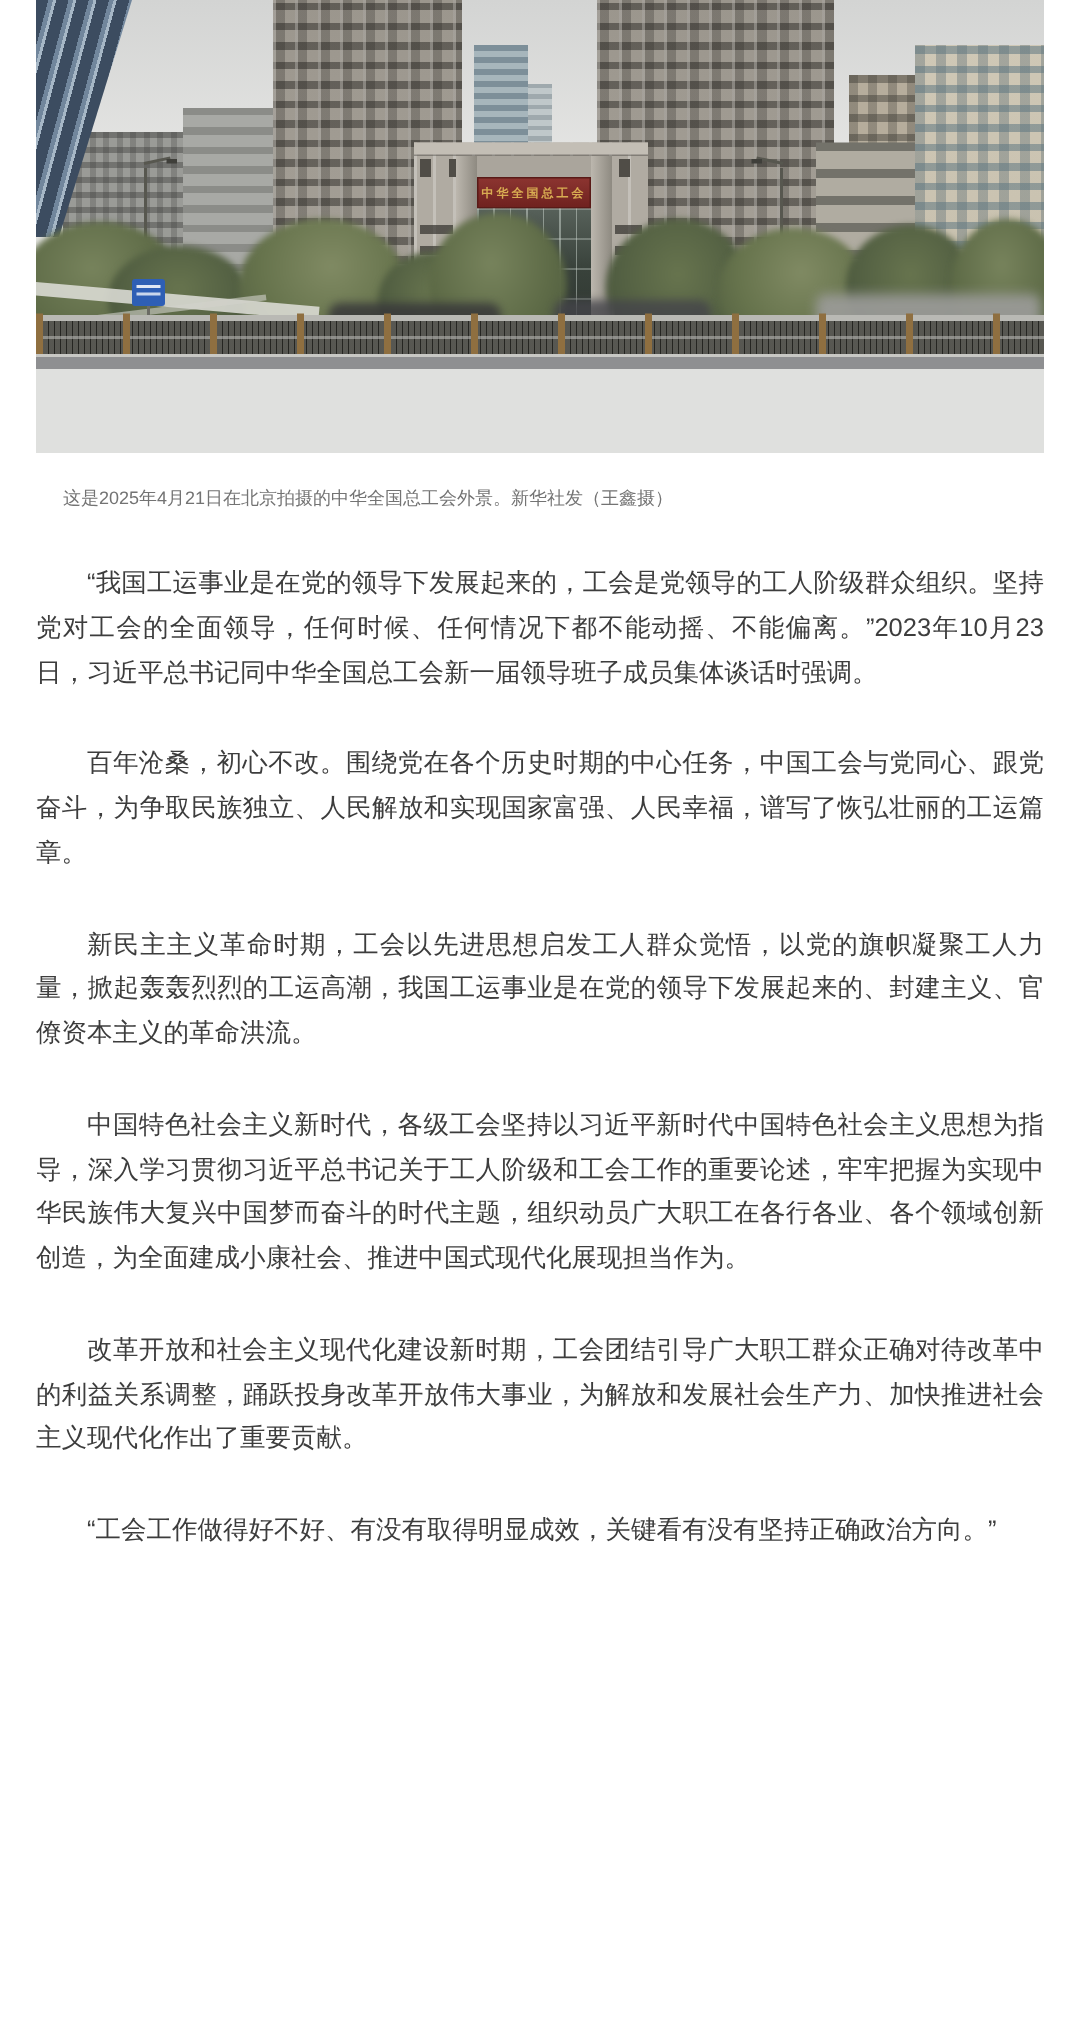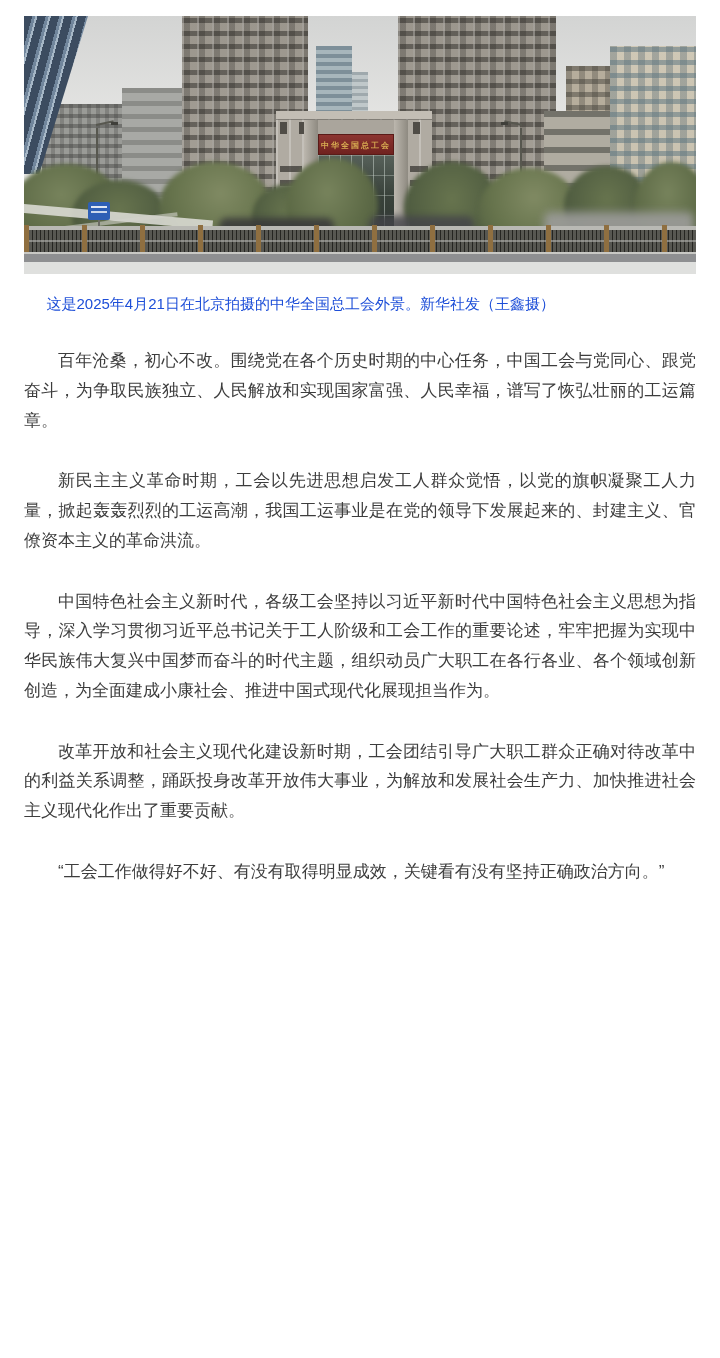--- a/index.html
+++ b/index.html
@@ -4,38 +4,38 @@
 <style>
   html,body{margin:0;padding:0;background:#ffffff;}
   body{
     width:720px;
     font-family:"Liberation Sans","DejaVu Sans",sans-serif;
   }
   .page{width:720px;background:#fff;}
 
   
   figure.photo{
-    margin:16px 24px;
-    width:672px;height:258px;
+    margin:0 24px;
+    width:672px;height:302px;
     position:relative;overflow:hidden;
     background:#dfe0de;
   }
   .ab{position:absolute;}
   .tree{position:absolute;border-radius:50%;filter:blur(2px);}
   .tg1{background:radial-gradient(ellipse at 45% 35%,#77835c 0%,#5e6b47 55%,#49563b 100%);}
   .tg2{background:radial-gradient(ellipse at 50% 40%,#67744e 0%,#525f42 60%,#434f37 100%);}
   .tg3{background:radial-gradient(ellipse at 55% 35%,#808a63 0%,#66734c 55%,#4d5a3e 100%);}
   .trunk{position:absolute;background:#4b443a;}
   .pole{position:absolute;background:#57574f;}
 
   
   .caption{
     margin:16px 24px 0;
-    font-size:15px;line-height:28px;
-    color:#1d4ed8;
+    font-size:12px;line-height:28px;
+    color:#737373;
     text-indent:1.5em;
   }
 
   
   .article-body{
     padding:28px 24px 26px;
     font-size:17px;line-height:1.75;
     color:#3d3d3d;
     text-align:justify;
   }
@@ -132,20 +132,21 @@
     <div class="ab" style="left:0;top:224px;width:672px;height:2px;background:rgba(200,200,195,.5);"></div>
     <div class="ab" style="left:0;top:209px;width:672px;height:30px;background:repeating-linear-gradient(90deg,#8f6f40 0 5px,transparent 5px 58px);"></div>
 
     <div class="ab" style="left:0;top:238px;width:672px;height:8px;background:#8e8f91;"></div>
     <div class="ab" style="left:0;top:236px;width:672px;height:2px;background:#c8c8c4;"></div>
   </figure>
 
   <p class="caption">这是2025年4月21日在北京拍摄的中华全国总工会外景。新华社发（王鑫摄）</p>
 
   <div class="article-body">
+    <p>“我国工运事业是在党的领导下发展起来的，工会是党领导的工人阶级群众组织。坚持党对工会的全面领导，任何时候、任何情况下都不能动摇、不能偏离。”2023年10月23日，习近平总书记同中华全国总工会新一届领导班子成员集体谈话时强调。</p>
     <p>百年沧桑，初心不改。围绕党在各个历史时期的中心任务，中国工会与党同心、跟党奋斗，为争取民族独立、人民解放和实现国家富强、人民幸福，谱写了恢弘壮丽的工运篇章。</p>
     <p>新民主主义革命时期，工会以先进思想启发工人群众觉悟，以党的旗帜凝聚工人力量，掀起轰轰烈烈的工运高潮，我国工运事业是在党的领导下发展起来的、封建主义、官僚资本主义的革命洪流。</p>
     <p>中国特色社会主义新时代，各级工会坚持以习近平新时代中国特色社会主义思想为指导，深入学习贯彻习近平总书记关于工人阶级和工会工作的重要论述，牢牢把握为实现中华民族伟大复兴中国梦而奋斗的时代主题，组织动员广大职工在各行各业、各个领域创新创造，为全面建成小康社会、推进中国式现代化展现担当作为。</p>
     <p>改革开放和社会主义现代化建设新时期，工会团结引导广大职工群众正确对待改革中的利益关系调整，踊跃投身改革开放伟大事业，为解放和发展社会生产力、加快推进社会主义现代化作出了重要贡献。</p>
     <p>“工会工作做得好不好、有没有取得明显成效，关键看有没有坚持正确政治方向。”</p>
   </div>
 
 </div>
 
 </body></html>

